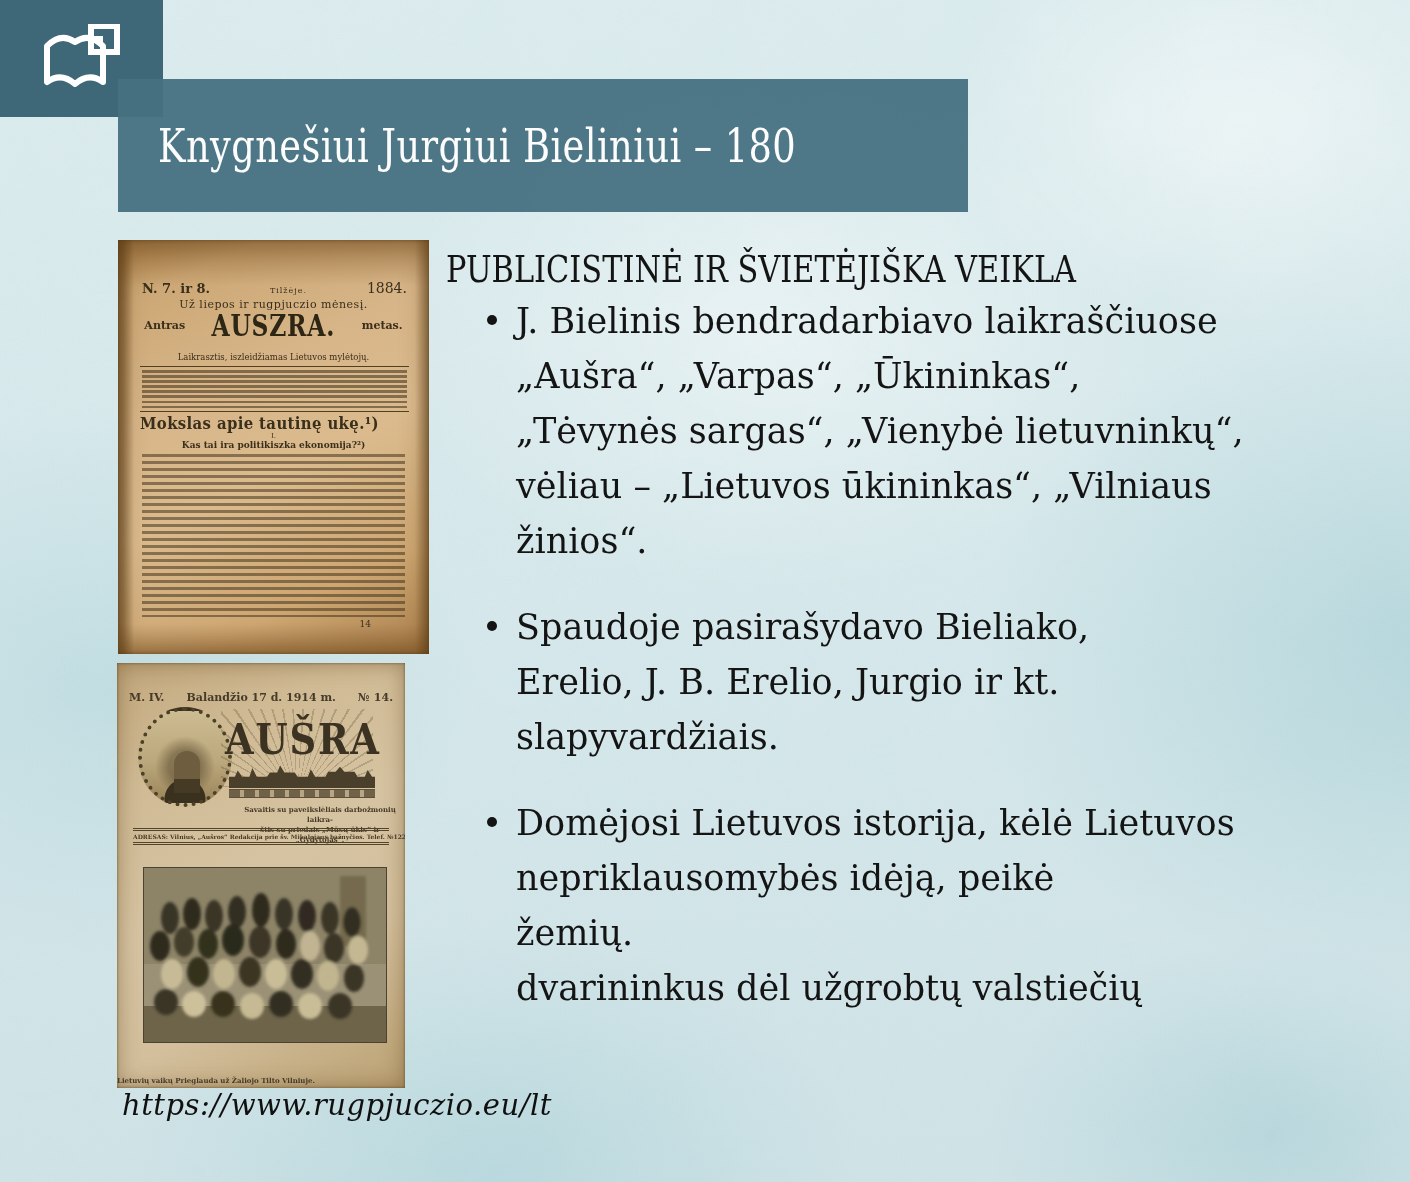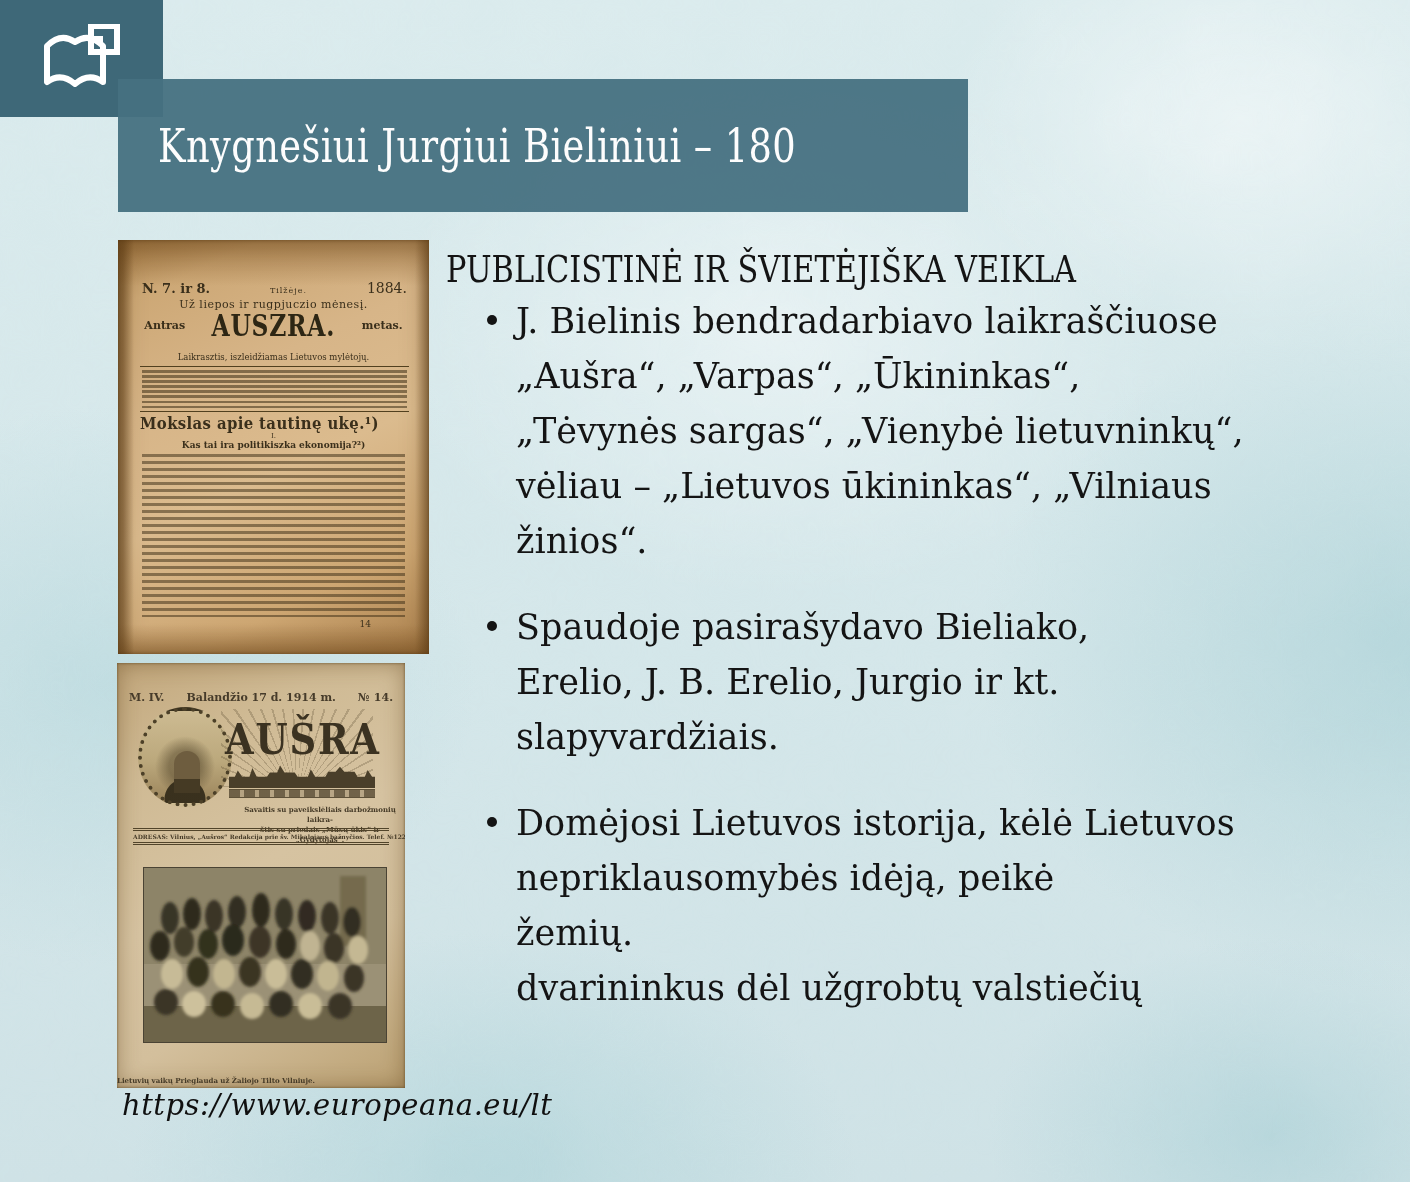--- a/index.html
+++ b/index.html
@@ -253,15 +253,15 @@
       <li>
         <span class="dot"></span>
         <div class="bullet-line">Domėjosi Lietuvos istorija, kėlė Lietuvos</div>
         <div class="bullet-line">nepriklausomybės idėją,  peikė</div>
         <div class="bullet-line">žemių.</div>
         <div class="bullet-line">dvarininkus dėl užgrobtų valstiečių</div>
       </li>
     </ul>
   </main>
 
-  <div class="source">https://www.europeana.eu/lt</div>
+  <div class="source">https://www.rugpjuczio.eu/lt</div>
 
 </div>
 
 </body></html>

